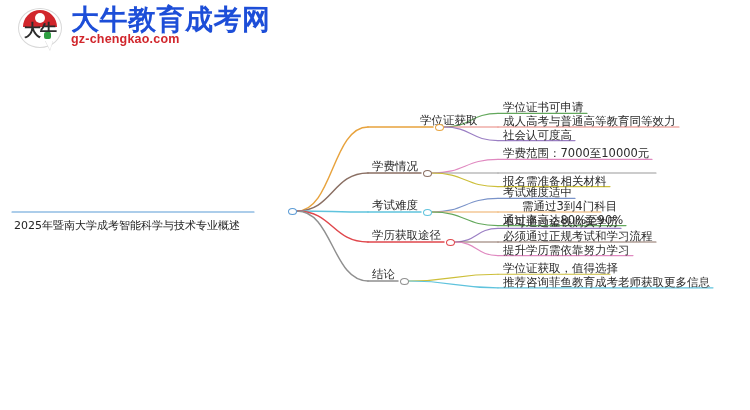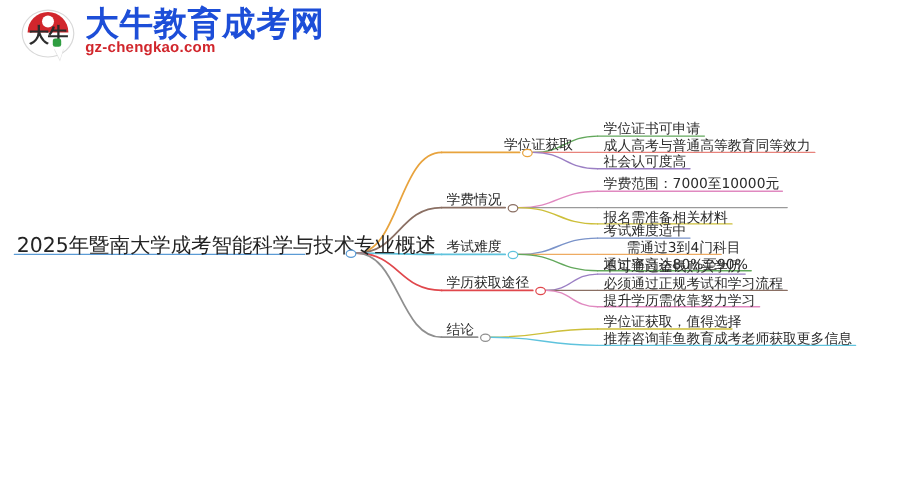--- a/index.html
+++ b/index.html
@@ -114,22 +114,23 @@
     pointer-events: none;
   }
   .node {
     position: absolute;
     font-family: "DejaVu Sans", sans-serif;
     color: #2b2b2b;
     white-space: nowrap;
     line-height: 13px;
   }
   .node-root {
-    font-size: 17px;
+    font-size: 11px;
     color: #232323;
+    margin-top: 20px;
   }
   .node-branch {
     font-size: 11.5px;
     color: #2b2b2b;
   }
   .node-leaf {
     font-size: 11.5px;
     color: #2b2b2b;
   }
   .node-dot {

